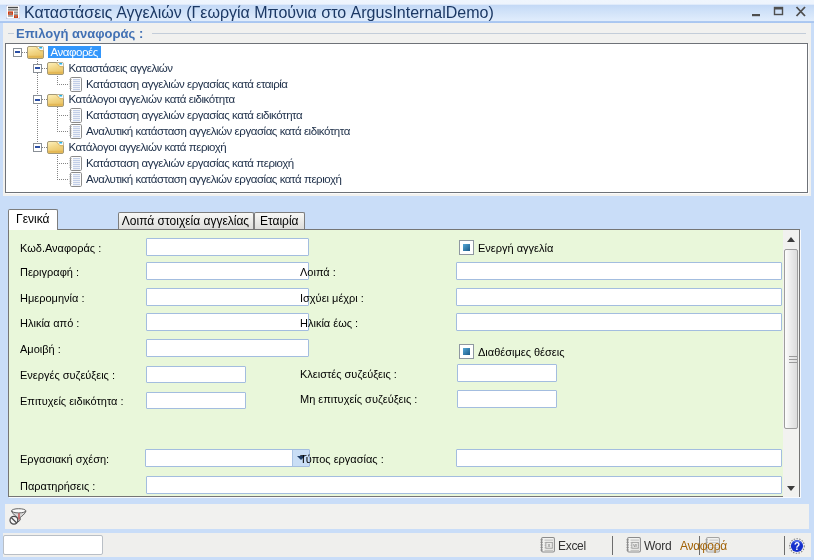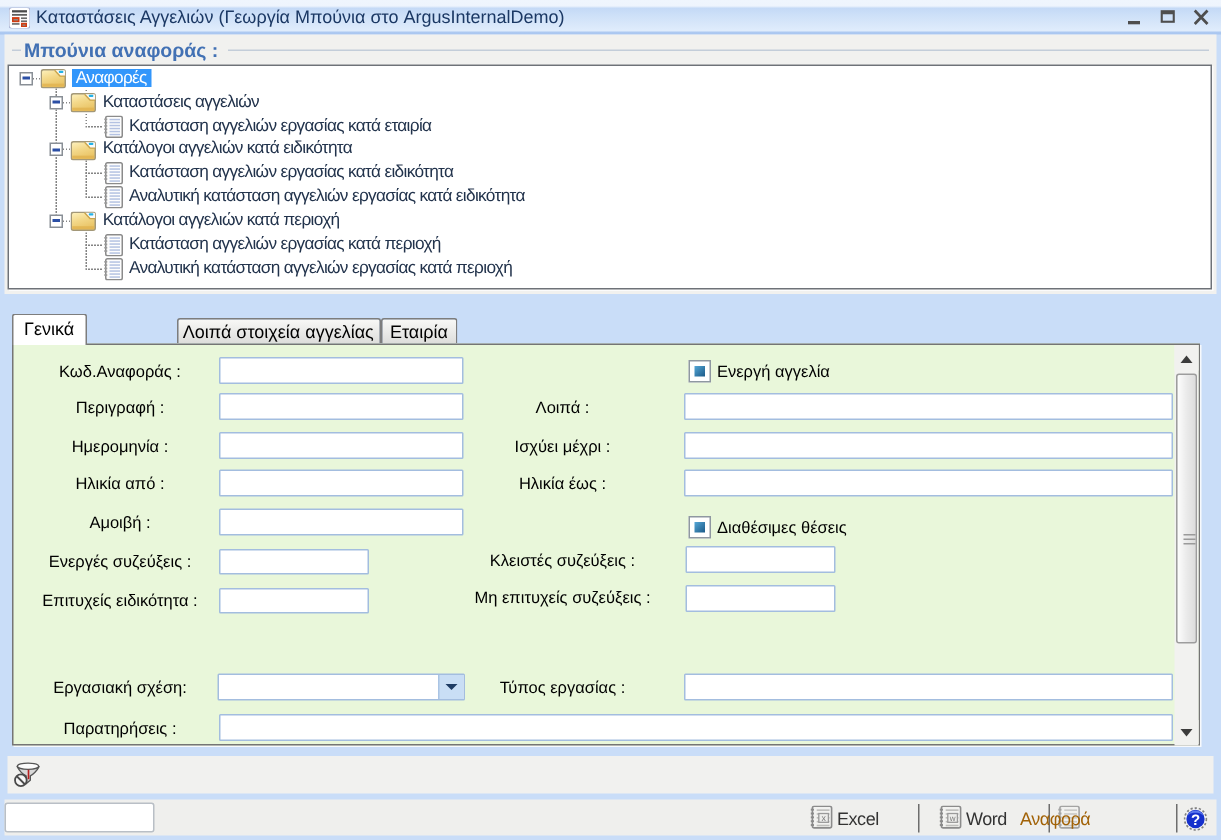--- a/index.html
+++ b/index.html
@@ -3,21 +3,21 @@
 <meta charset="utf-8">
 <style>
   * { margin:0; padding:0; box-sizing:border-box; }
   html,body { width:814px; height:560px; overflow:hidden; }
   body { font-family:"Liberation Sans", sans-serif; position:relative; background:#c9ddf8; }
   .abs { position:absolute; }
 
   
   #titlebar { position:absolute; left:0; top:0; width:814px; height:23px;
     background:linear-gradient(#eff5fd 0px, #eef4fd 4px, #c4d9f6 5.5px, #cde0f8 10px, #d8e7fa 16px, #dfecfc 20px, #dfecfc 20.5px, #adc9f1 21.5px, #a8c5f0 23px); }
-  #titletext { position:absolute; left:24px; top:4px; font-size:12px; color:#1b3864; white-space:nowrap; }
+  #titletext { position:absolute; left:24px; top:4px; font-size:16px; color:#1b3864; white-space:nowrap; }
 
   
   #gpanel { position:absolute; left:3px; top:23px; width:808px; height:173px; background:#f1f1ef; }
   #gblabel { position:absolute; left:16px; top:26px; font-size:13px; font-weight:bold; color:#4271b4; }
   .gline { position:absolute; top:33px; height:1px; background:#c3cdd9; }
 
   
   #tree { position:absolute; left:5px; top:43px; width:803px; height:150px; background:#fff; border:1px solid #6e7278; box-shadow:1px 1px 0 rgba(252,252,252,0.9); }
   #treein { position:absolute; left:0; top:0; width:801px; height:148px; overflow:hidden;padding-left:44px; }
   .trow { position:absolute; font-size:11.5px; letter-spacing:-0.45px; color:#22334c; white-space:nowrap; line-height:15px; }
@@ -27,21 +27,21 @@
   .exp { position:absolute; width:9px; height:9px; background:#fff; border:1px solid #898f96; }
   .exp i { position:absolute; left:1px; top:2.5px; width:5px; height:2px; background:#2b4fa5; }
 
   
   .tab { position:absolute; font-size:12px; color:#000; text-align:center; border:1px solid #7d7d7d; border-bottom:none; border-radius:2px 2px 0 0;
      background:linear-gradient(#f8f8f6,#dddddb); height:17px; top:212px; line-height:16px; }
   #tab0 { left:8px; top:209px; width:49.5px; height:21px; background:#fff; line-height:19px; z-index:5; }
 
   
   #panel { position:absolute; left:8px; top:228.5px; width:792px; height:268.5px; background:#e9f7da; border:1px solid #757575; box-shadow:1px 1px 0 rgba(252,252,252,0.9); }
-  .lbl { position:absolute; font-size:11px; color:#000; text-align:center; white-space:nowrap; }
+  .lbl { position:absolute; font-size:11px; color:#000; text-align:left; white-space:nowrap; }
   .inp { position:absolute; background:#fff; border:1px solid #a3bddf; border-radius:1px; }
   .cb  { position:absolute; width:15px; height:15px; background:#fff; border:1px solid #8f98a1; }
   .cb i { position:absolute; left:3px; top:3px; width:7px; height:7px; background:linear-gradient(135deg,#55a7d6,#1b5a88); }
   .cblbl { position:absolute; font-size:11px; color:#000; white-space:nowrap; }
 
   
   #sbar { position:absolute; left:783px; top:229.5px; width:16px; height:266.5px; background:#f2f2f0; }
   .sbtn { position:absolute; left:0; width:16px; height:17px; background:#f1f1ef; }
   #sthumb { position:absolute; left:0.5px; top:19.5px; width:14.5px; height:180px; border:1px solid #9d9d9d; border-radius:2px;
     background:linear-gradient(to right,#fdfdfd,#ececec 45%,#dcdcdc); }
@@ -123,21 +123,21 @@
   </svg>
   <svg class="abs" style="left:745px;top:0" width="66" height="23" viewBox="0 0 66 23">
     <rect x="7" y="14" width="8" height="2.2" fill="#4e4e4e"></rect>
     <rect x="29.5" y="7.5" width="8" height="7" fill="none" stroke="#4e4e4e" stroke-width="1.4"></rect>
     <rect x="29.5" y="7.5" width="8" height="2" fill="#4e4e4e"></rect>
     <path d="M51.5 7 L60 16 M60 7 L51.5 16" stroke="#4e4e4e" stroke-width="1.8"></path>
   </svg>
 </div>
 
 <div id="gpanel"></div>
-<div id="gblabel">Μπούνια αναφοράς :</div>
+<div id="gblabel">Επιλογή αναφοράς :</div>
 <div class="gline" style="left:8px;width:6px;"></div>
 <div class="gline" style="left:152px;width:654px;"></div>
 
 <div id="tree">
     <div id="treein">
 
   <div class="vdot" style="left:31px;top:15px;height:88px"></div>
   <div class="vdot" style="left:50.5px;top:16px;height:24px"></div>
   <div class="vdot" style="left:50.5px;top:63px;height:24px"></div>
   <div class="vdot" style="left:50.5px;top:111px;height:24px"></div>

